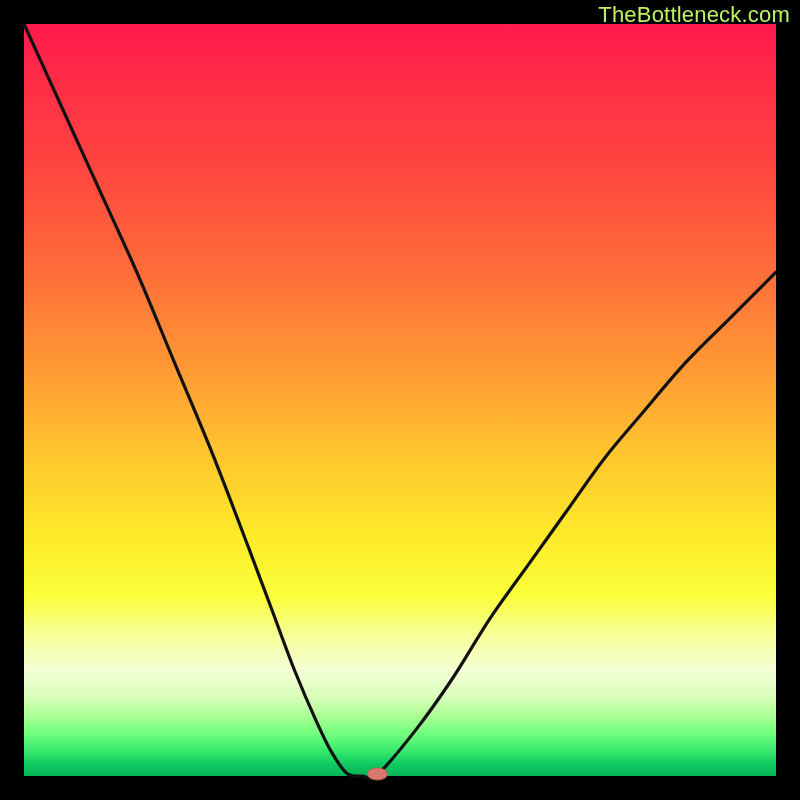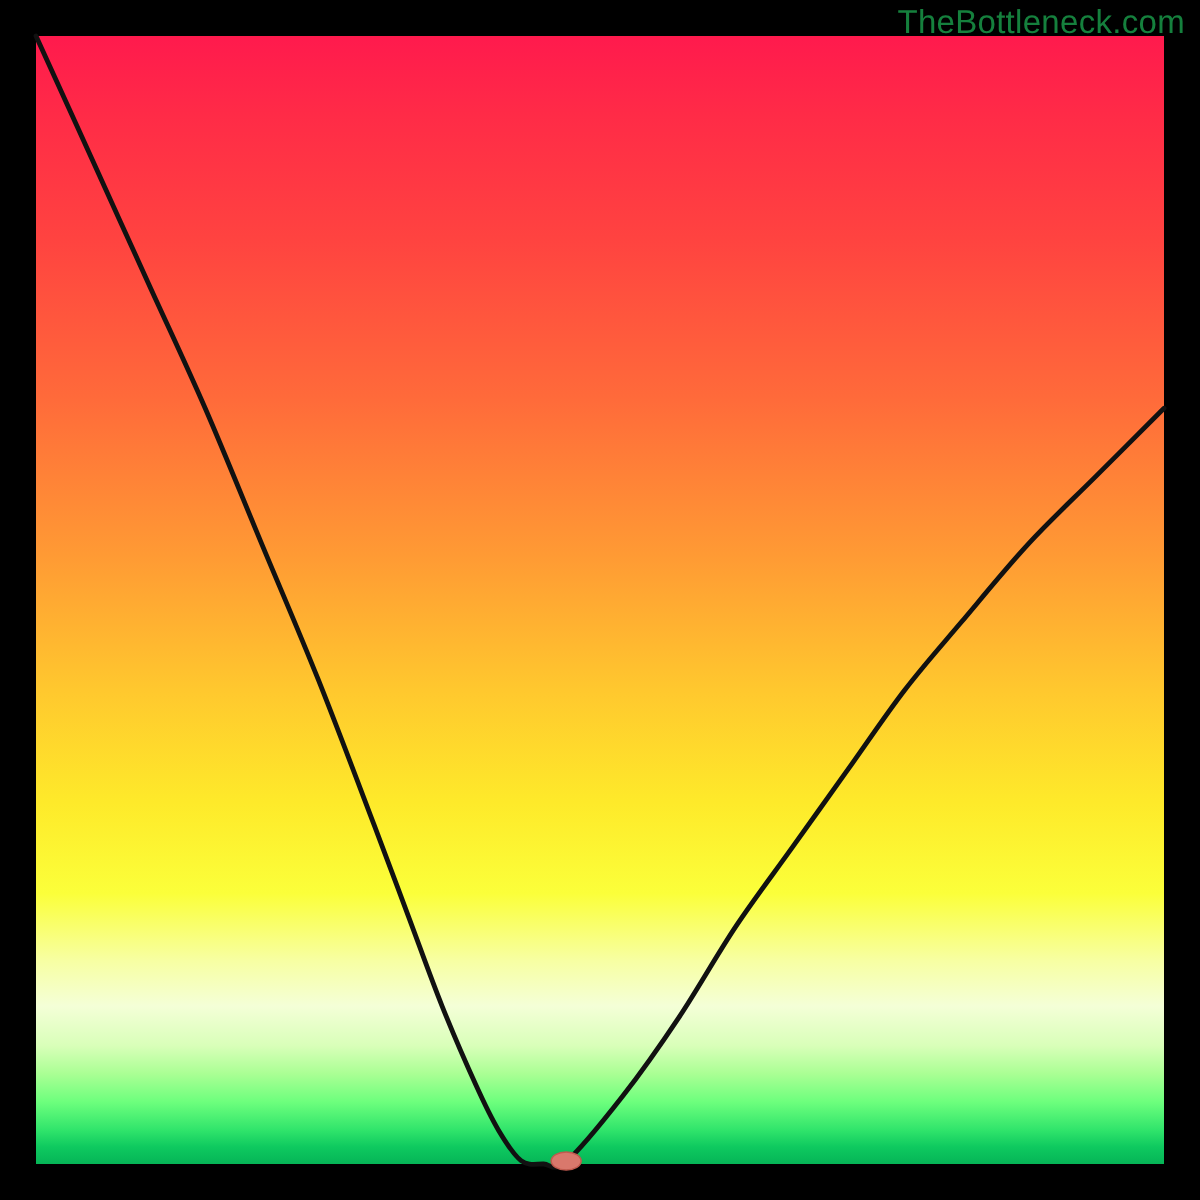--- a/index.html
+++ b/index.html
@@ -14,21 +14,21 @@
   .outer {
     position: relative;
     width: 800px;
     height: 800px;
     background: #000;
   }
   .watermark {
     position: absolute;
     top: 2px;
     right: 10px;
-    color: #15803d;
+    color: #bef264;
     font-size: 22px;
     font-weight: 500;
     letter-spacing: 0.2px;
     z-index: 5;
   }
   .plot-frame {
     position: absolute;
     left: 24px;
     top: 24px;
     width: 752px;

